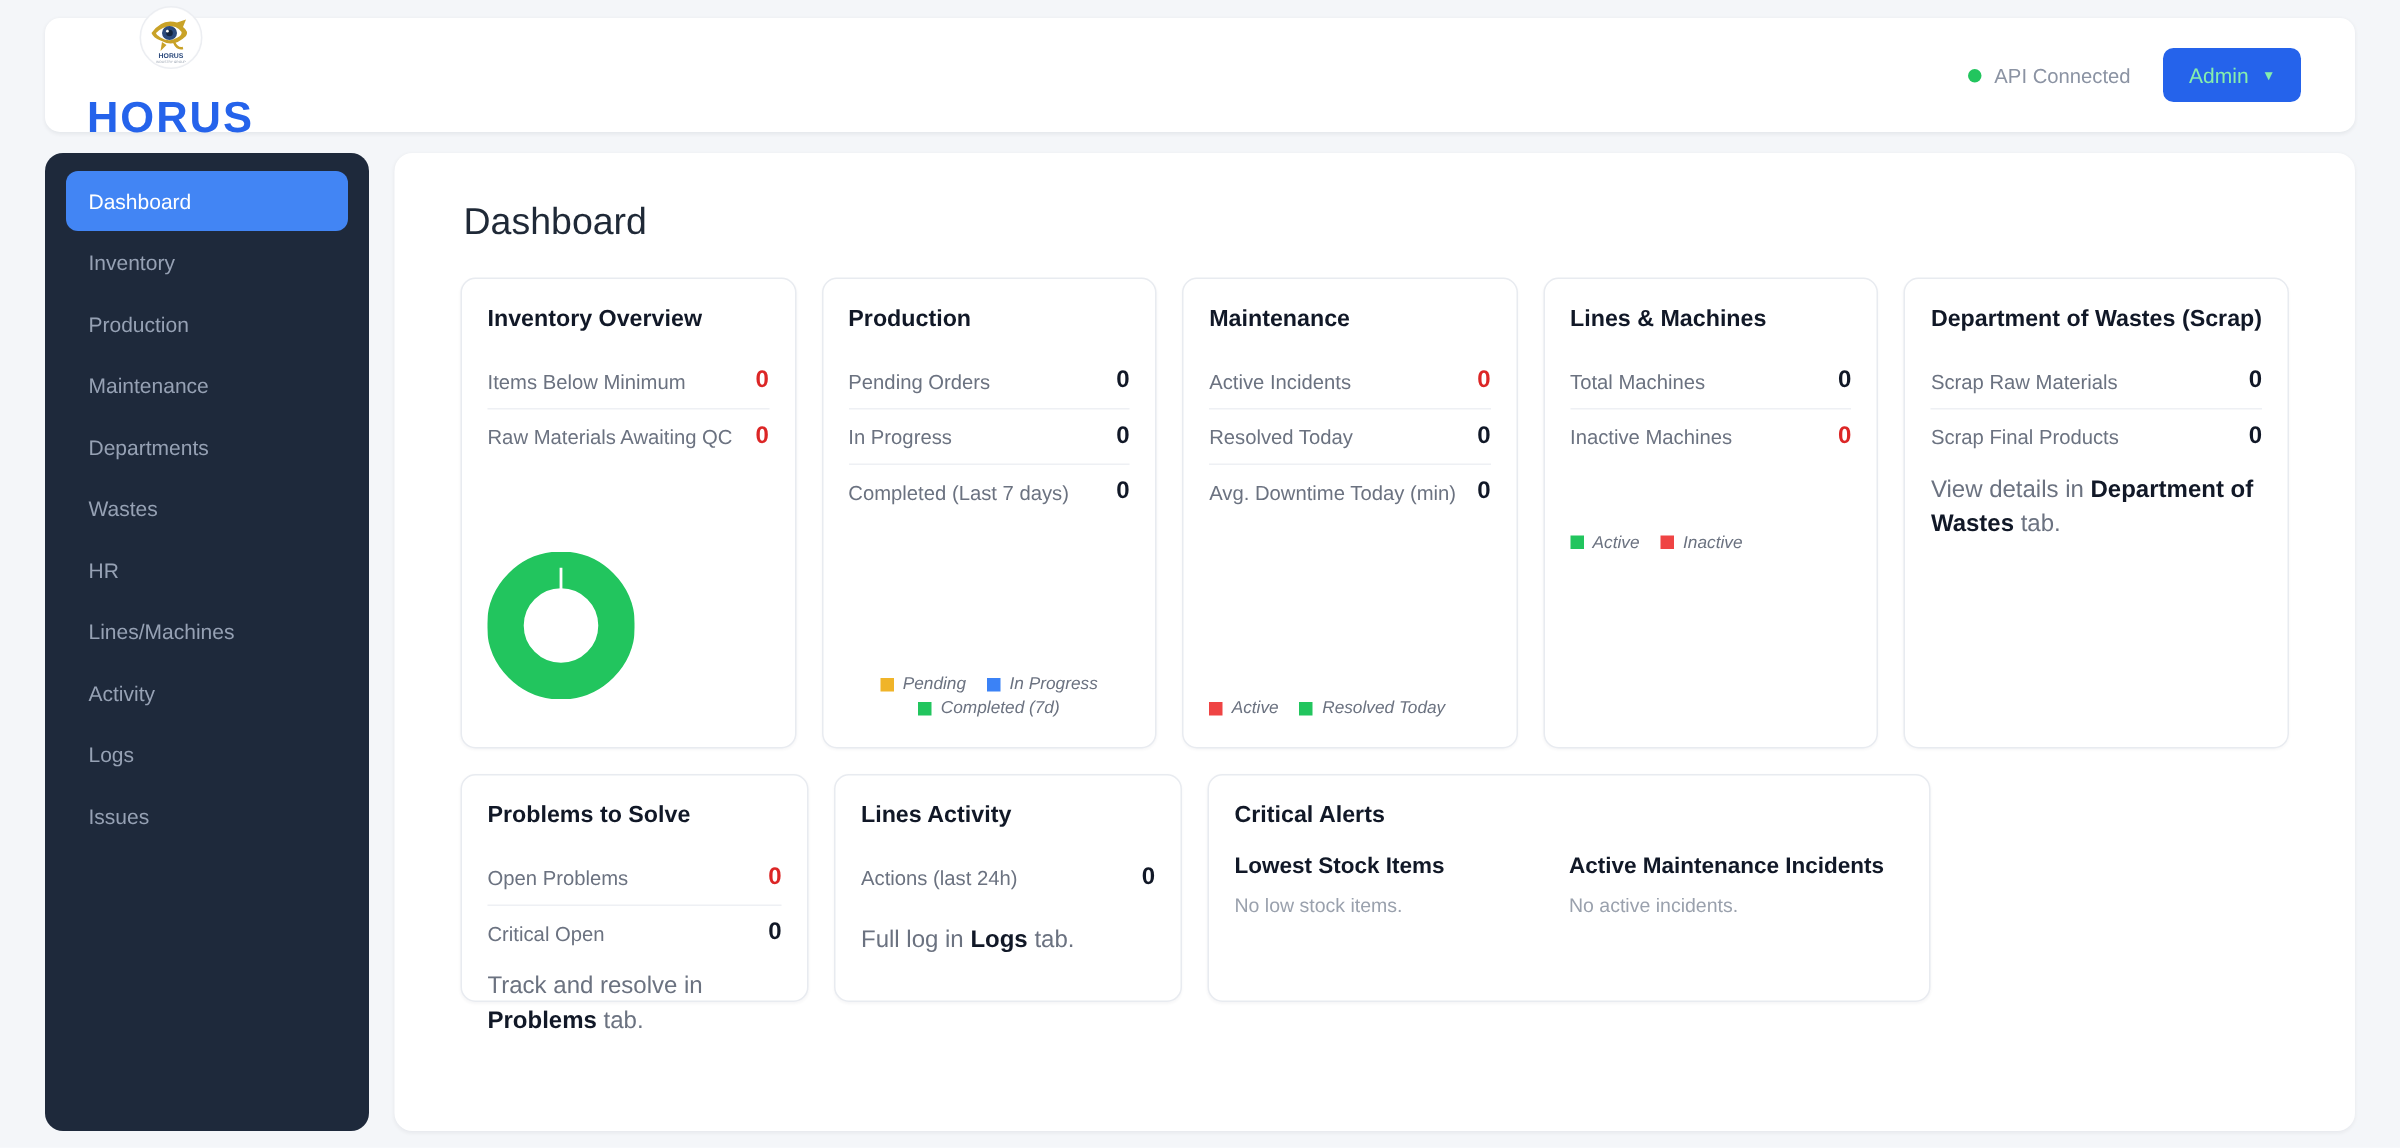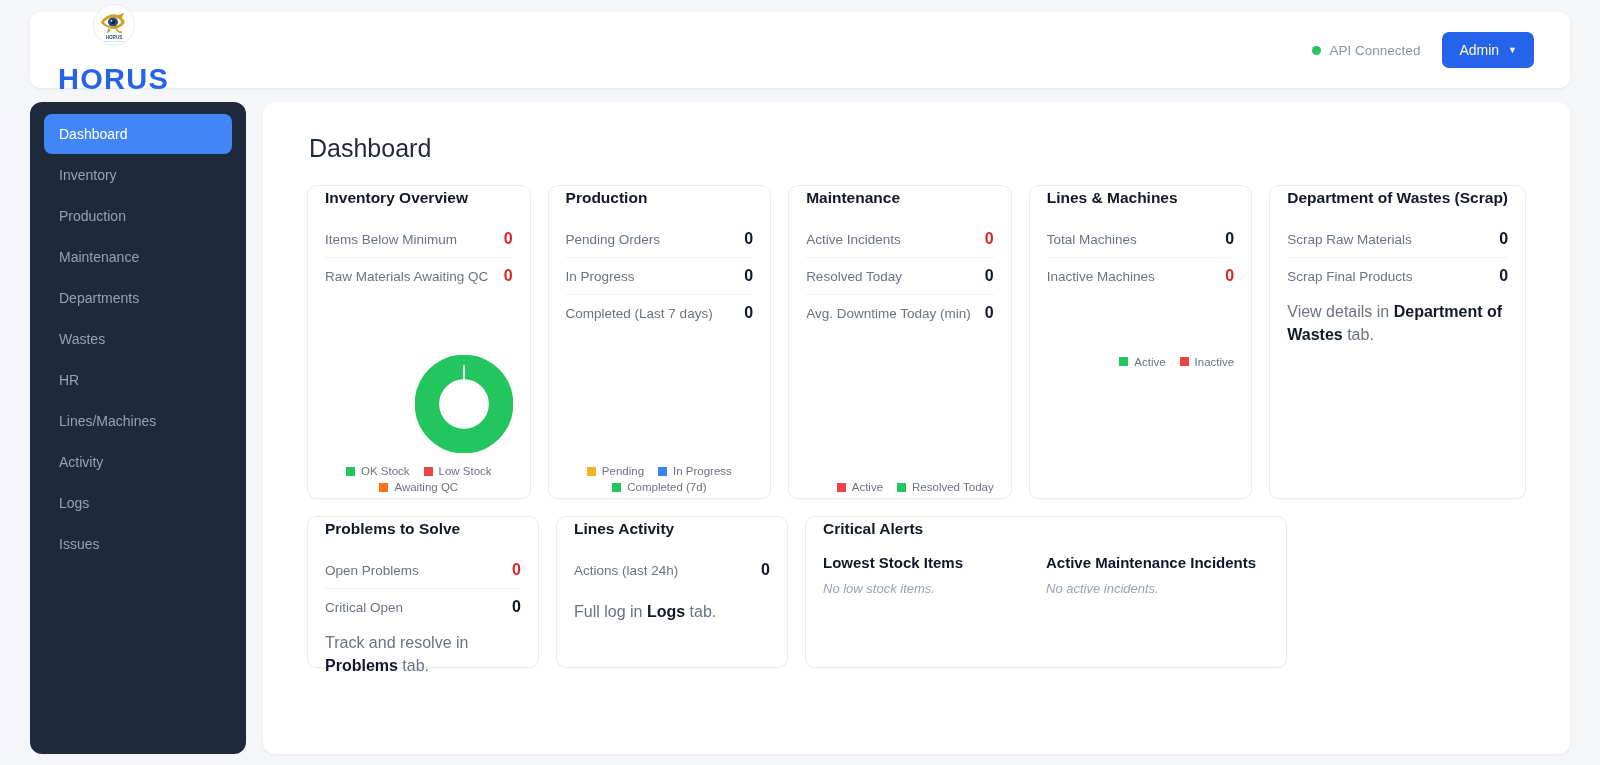--- a/index.html
+++ b/index.html
@@ -34,21 +34,21 @@
     font-size: 29px; font-weight: 700; letter-spacing: 1.3px;
     color: #2563eb;
   }
   .topbar-right {
     margin-left: auto; display: flex; align-items: center; gap: 22px;
   }
   .api-status { display: flex; align-items: center; gap: 9px; }
   .api-dot { width: 9px; height: 9px; border-radius: 50%; background: #22c55e; display:block; }
   .api-label { font-size: 13.5px; color: #8b93a3; }
   .admin-btn {
-    background: #2563eb; color: #fef9c3;
+    background: #2563eb; color: #86efac;
     border: none; border-radius: 7px;
     padding: 10px 17px;
     font-size: 14px; font-family: inherit;
     display: flex; align-items: center; gap: 9px;
     cursor: pointer;
   }
   .caret { font-size: 9px; line-height: 1; }
 
   
   .shell { display: flex; gap: 17px; height: 652px; }
@@ -83,21 +83,21 @@
     margin: 6px 0 22px 22px;
   }
 
   
   .row { display: flex; gap: 17px; padding: 0 20px; }
   .row.top { margin-bottom: 17px; }
   .card {
     background: #fff;
     border: 1px solid #e8ebf0;
     border-radius: 10px;
-    padding: 3px 17px;
+    padding: 18px 17px;
     box-shadow: 0 1px 2px rgba(16,24,40,.04);
     display: flex; flex-direction: column;
   }
   .row.top .card { flex: 1 1 0; height: 314px; }
   .card-title {
     font-size: 15.5px; font-weight: 700; color: #111827;
     margin-bottom: 14px; white-space: nowrap;
   }
   .stat {
     display: flex; align-items: center; justify-content: space-between;
@@ -110,41 +110,41 @@
   .stat-value.danger { color: #dc2626; font-weight: 600; }
 
   .note {
     font-size: 16px; color: #6b7280; line-height: 1.45; margin-top: 6px;
   }
   .note b { color: #111827; font-weight: 700; }
 
   
   .chart-area {
     flex: 1; display: flex; flex-direction: column;
-    align-items: flex-end; justify-content: flex-end; padding-bottom: 2px;
+    align-items: flex-start; justify-content: flex-end; padding-bottom: 2px; font-style: italic;
   }
   .donut { margin-bottom: 12px; }
   .legend {
     display: flex; flex-wrap: wrap; justify-content: center;
     gap: 4px 14px; max-width: 200px;
   }
   .legend-item { display: flex; align-items: center; gap: 6px; }
   .swatch { width: 9px; height: 9px; display: block; }
   .legend-label { font-size: 11.5px; color: #6b7280; white-space: nowrap; }
 
   
   .row.bottom .card { height: 152px; }
   .card-problems { flex: 0 0 232px; }
   .card-activity { flex: 0 0 232px; }
   .card-alerts   { flex: 0 0 482px; }
 
   .alerts-grid { display: flex; gap: 0; margin-top: 2px; }
   .alerts-col { flex: 1; }
   .alerts-head { font-size: 15px; font-weight: 700; color: #111827; margin-bottom: 10px; }
-  .alerts-empty { font-size: 13px; color: #9aa1ad; font-style: italic; }
+  .alerts-empty { font-size: 13px; color: #9aa1ad; }
 </style>
 </head>
 <body>
 
 <div class="topbar">
   <div class="brand">
     <span class="logo-badge">
       <svg width="40" height="40" viewBox="0 0 40 40">
         <circle cx="20" cy="20" r="19.5" fill="#ffffff"></circle>
         <path d="M7 17 Q14 7 24 10 L30 8 L28 13 Q32 16 30 19 Q22 27 13 22 Q8 20 7 17 Z" fill="#c9a227"></path>
@@ -203,34 +203,20 @@
             <div class="stat">
               <span class="stat-label">Raw Materials Awaiting QC</span>
               <span class="stat-value danger">0</span>
             </div>
           </div>
         <div class="chart-area">
           <svg class="donut" width="98" height="98" viewBox="0 0 42 42">
             <circle cx="21" cy="21" r="15.9" fill="transparent" stroke="#22c55e" stroke-width="10.5"></circle>
             <line x1="21" y1="4.5" x2="21" y2="16.5" stroke="#ffffff" stroke-width="0.8"></line>
           </svg>
-          <div class="legend">
-              <div class="legend-item">
-                <span class="swatch" style="background: rgb(34, 197, 94);"></span>
-                <span class="legend-label">OK Stock</span>
-              </div>
-              <div class="legend-item">
-                <span class="swatch" style="background: rgb(239, 68, 68);"></span>
-                <span class="legend-label">Low Stock</span>
-              </div>
-              <div class="legend-item">
-                <span class="swatch" style="background: rgb(249, 115, 22);"></span>
-                <span class="legend-label">Awaiting QC</span>
-              </div>
-            </div>
         </div>
       </section>
 
       <section class="card">
         <div class="card-title">Production</div>
         <div class="stats">
             <div class="stat">
               <span class="stat-label">Pending Orders</span>
               <span class="stat-value">0</span>
             </div>

